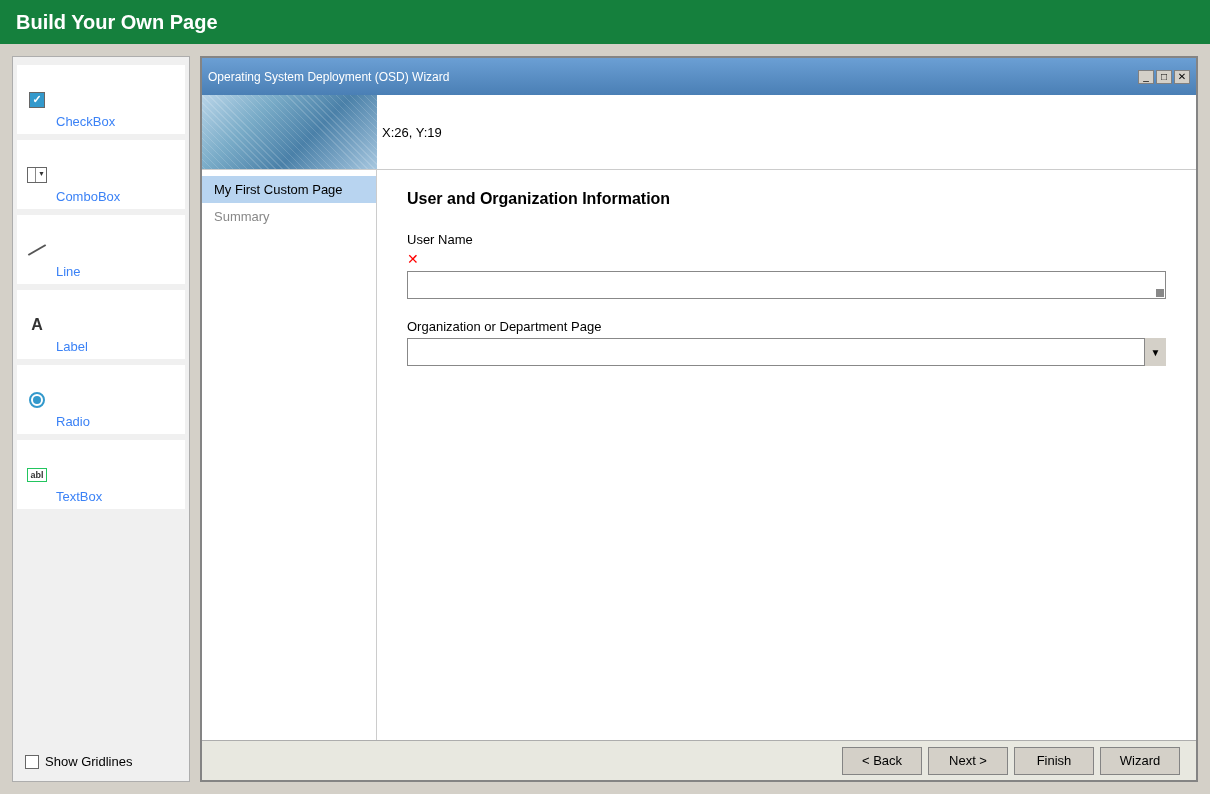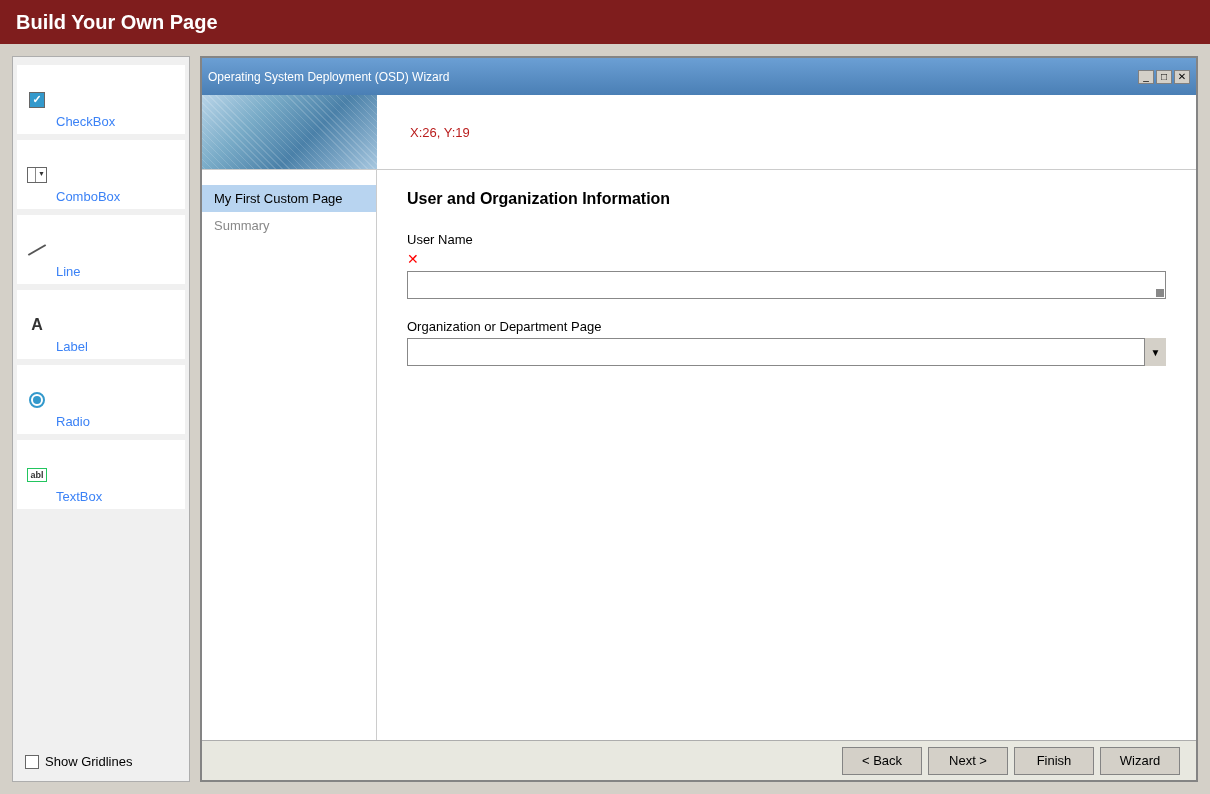--- a/index.html
+++ b/index.html
@@ -6,21 +6,21 @@
     body {
       font-family: 'Segoe UI', Tahoma, Geneva, Verdana, sans-serif;
       background: #d4d0c8;
       width: 1210px;
       height: 794px;
       overflow: hidden;
     }
 
     
     .page-header {
-      background: #7f1d1d;
+      background: #15803d;
       color: white;
       font-size: 20px;
       font-weight: bold;
       padding: 10px 16px;
       height: 44px;
       display: flex;
       align-items: center;
     }
 
     
@@ -157,40 +157,39 @@
       background: repeating-linear-gradient(
         45deg,
         transparent,
         transparent 4px,
         rgba(255,255,255,0.15) 4px,
         rgba(255,255,255,0.15) 5px
       );
     }
 
     .coords-text {
-      color: #b91c1c;
+      color: #000000;
       font-size: 13px;
       font-weight: normal;
-      margin-left: 28px;
     }
 
     
     .wizard-content {
       display: flex;
       flex: 1;
       min-height: 0;
       background: white;
     }
 
     
     .wizard-nav {
       width: 175px;
       background: white;
       border-right: 1px solid #ccc;
-      padding: 15px 0;
+      padding: 6px 0;
       flex-shrink: 0;
     }
 
     .nav-item {
       padding: 6px 12px;
       font-size: 13px;
       cursor: pointer;
     }
 
     .nav-item.active {

